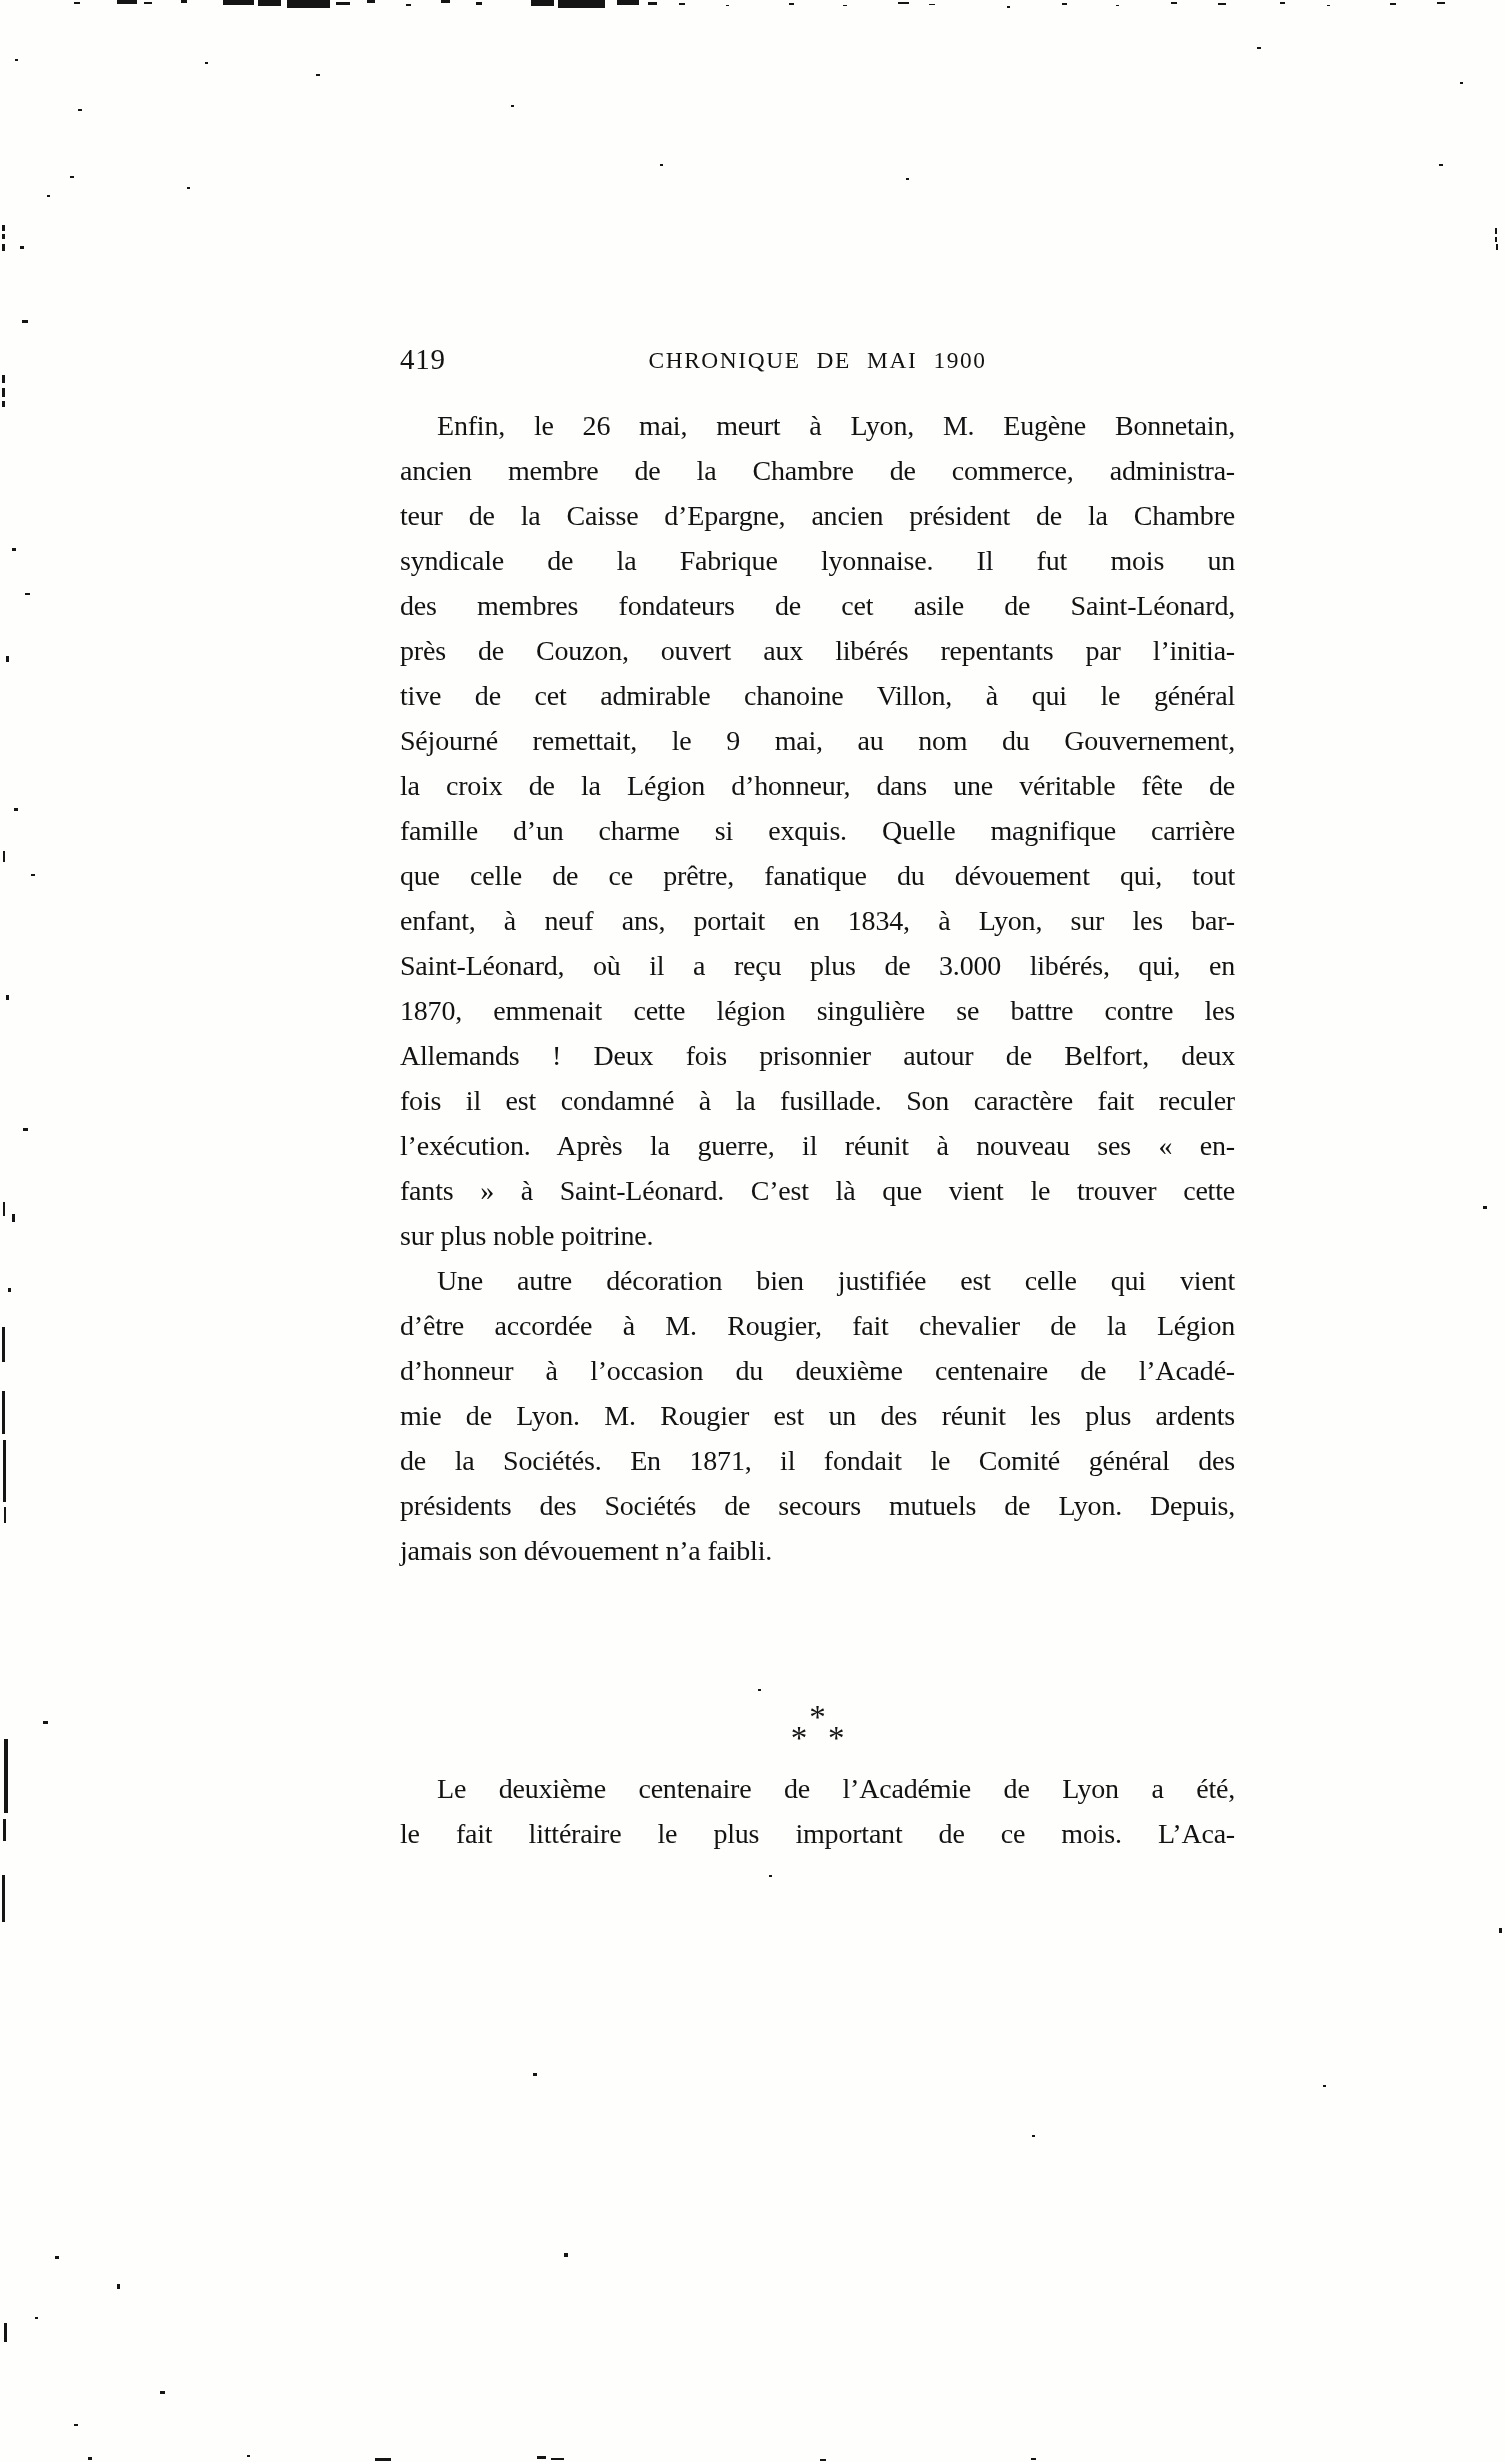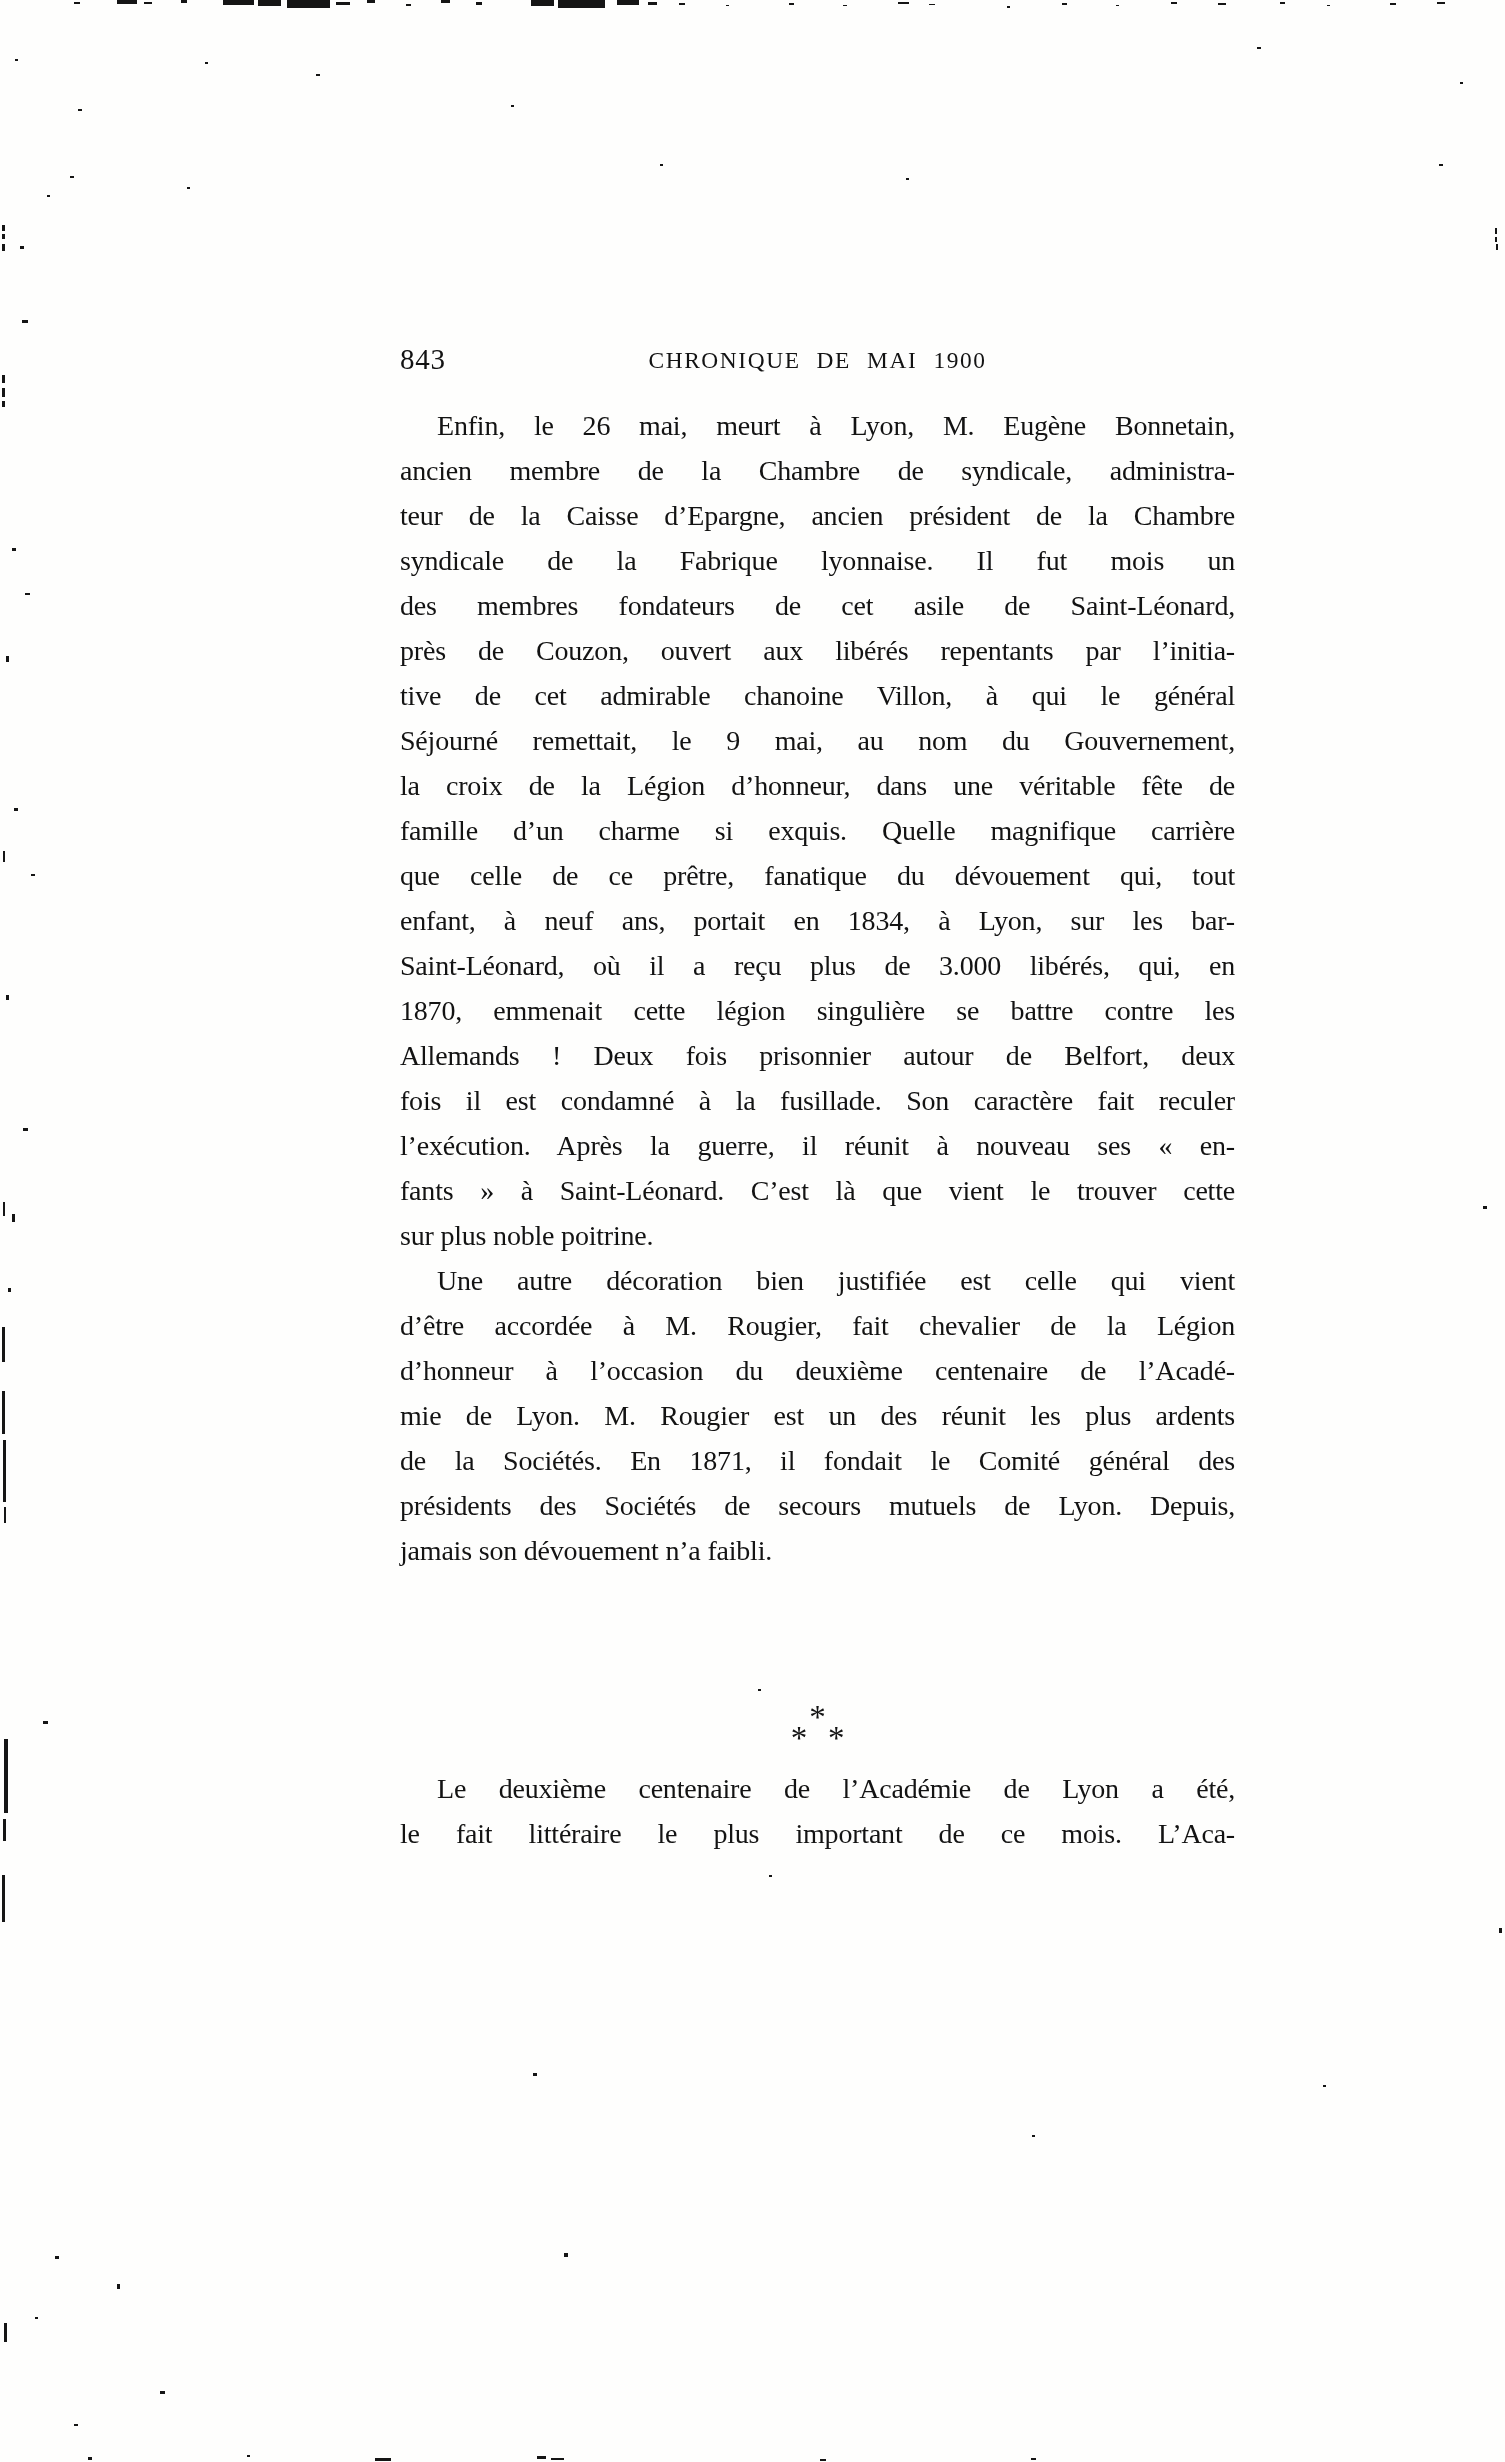--- a/index.html
+++ b/index.html
@@ -45,26 +45,26 @@
   }
   .asterism .row2{ word-spacing:12.5px; }
   
   .nz{ position:absolute;background:#151515;display:block; }
 </style>
 </head>
 <body>
 
 <div class="page">
 
-  <div class="pagenum">843</div>
+  <div class="pagenum">419</div>
   <div class="runtitle">CHRONIQUE DE MAI 1900</div>
 
   <div class="textblock">
     <div class="line ind">Enfin, le 26 mai, meurt à Lyon, M. Eugène Bonnetain,</div>
-    <div class="line">ancien membre de la Chambre de syndicale, administra-</div>
+    <div class="line">ancien membre de la Chambre de commerce, administra-</div>
     <div class="line">teur de la Caisse d’Epargne, ancien président de la Chambre</div>
     <div class="line">syndicale de la Fabrique lyonnaise. Il fut mois un</div>
     <div class="line">des membres fondateurs de cet asile de Saint-Léonard,</div>
     <div class="line">près de Couzon, ouvert aux libérés repentants par l’initia-</div>
     <div class="line">tive de cet admirable chanoine Villon, à qui le général</div>
     <div class="line">Séjourné remettait, le 9 mai, au nom du Gouvernement,</div>
     <div class="line">la croix de la Légion d’honneur, dans une véritable fête de</div>
     <div class="line">famille d’un charme si exquis. Quelle magnifique carrière</div>
     <div class="line">que celle de ce prêtre, fanatique du dévouement qui, tout</div>
     <div class="line">enfant, à neuf ans, portait en 1834, à Lyon, sur les bar-</div>

